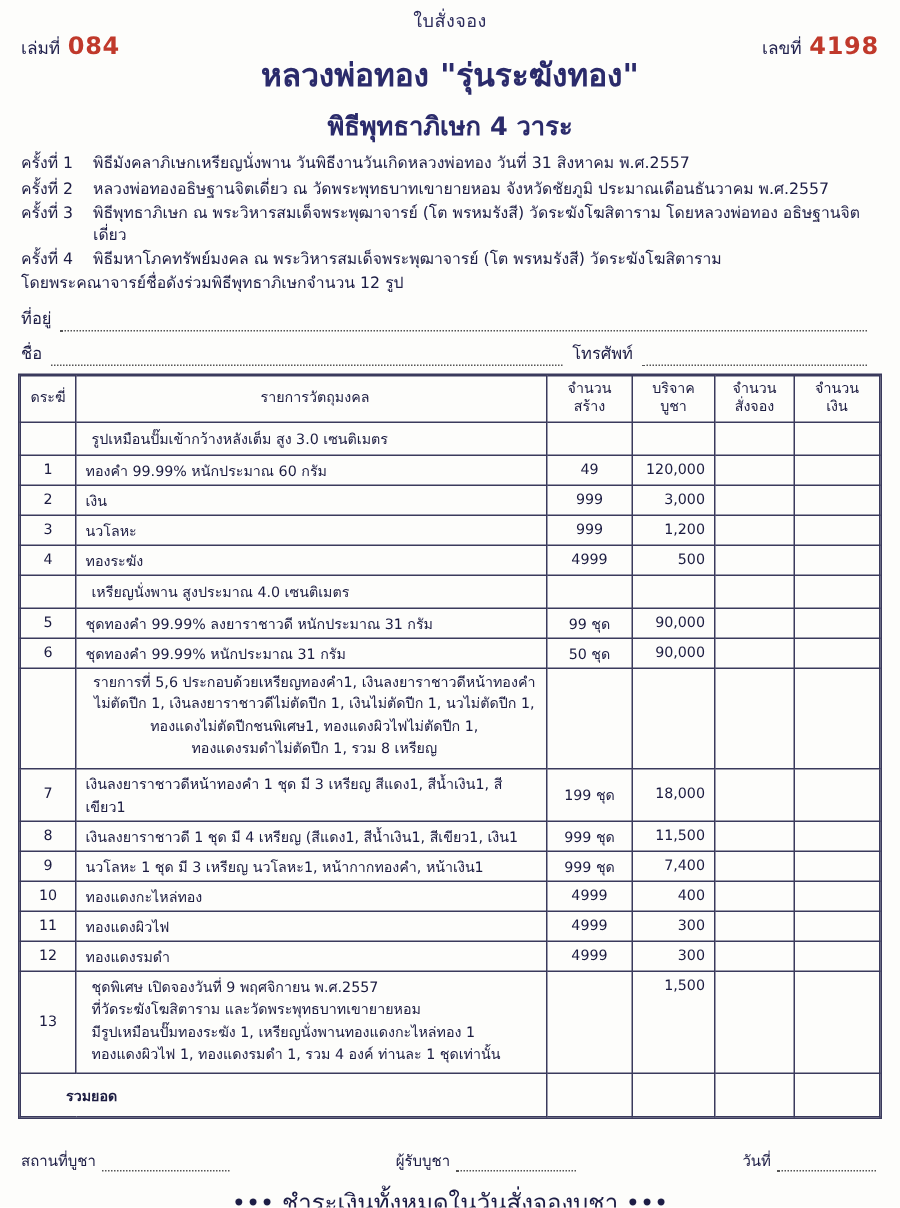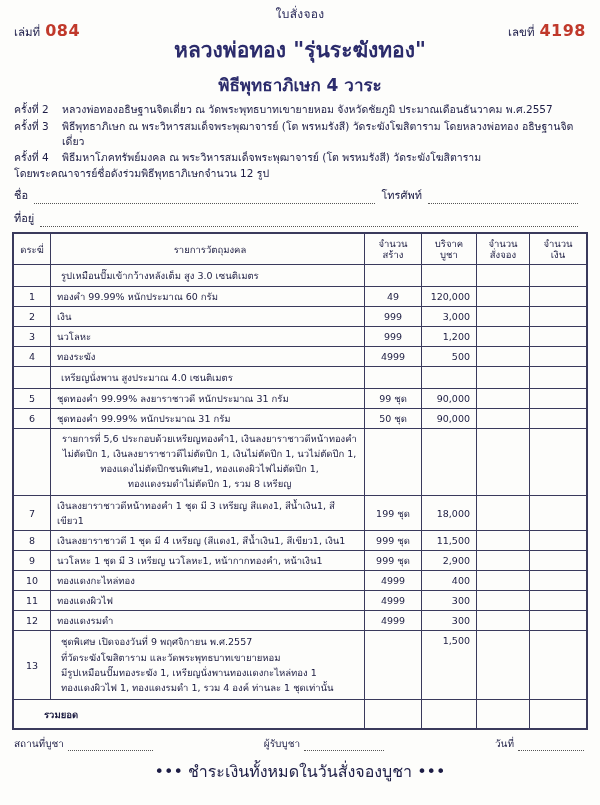--- a/index.html
+++ b/index.html
@@ -170,21 +170,21 @@
   .total-row td {
     height: 24px;
     font-weight: bold;
     padding-left: 30px;
   }
 
   
   .footer {
     display: flex;
     justify-content: space-between;
-    padding: 6px 16px 0 14px;
+    padding: 20px 16px 0 14px;
     font-size: 10px;
     color: #1d1d45;
     align-items: flex-end;
   }
   .footer-item { display: flex; align-items: flex-end; }
   .footer-rule {
     border-bottom: 1px dotted #555;
     height: 11px;
     margin-left: 4px;
   }
@@ -212,46 +212,50 @@
     <div class="serial-right">
       <span>เลขที่</span><span class="serial-num">4198</span>
     </div>
   </div>
 
   <div class="main-title">หลวงพ่อทอง  "รุ่นระฆังทอง"</div>
   <div class="sub-title">พิธีพุทธาภิเษก 4 วาระ</div>
 
   <div class="ceremony">
     <div class="ceremony-row">
+      <div class="ceremony-label">ครั้งที่ 1</div>
+      <div class="ceremony-text">พิธีมังคลาภิเษกเหรียญนั่งพาน วันพิธีงานวันเกิดหลวงพ่อทอง วันที่ 31 สิงหาคม พ.ศ.2557</div>
+    </div>
+    <div class="ceremony-row">
       <div class="ceremony-label">ครั้งที่ 2</div>
       <div class="ceremony-text">หลวงพ่อทองอธิษฐานจิตเดี่ยว ณ วัดพระพุทธบาทเขายายหอม จังหวัดชัยภูมิ ประมาณเดือนธันวาคม พ.ศ.2557</div>
     </div>
     <div class="ceremony-row">
       <div class="ceremony-label">ครั้งที่ 3</div>
       <div class="ceremony-text">พิธีพุทธาภิเษก ณ พระวิหารสมเด็จพระพุฒาจารย์ (โต พรหมรังสี) วัดระฆังโฆสิตาราม โดยหลวงพ่อทอง อธิษฐานจิตเดี่ยว</div>
     </div>
     <div class="ceremony-row">
       <div class="ceremony-label">ครั้งที่ 4</div>
       <div class="ceremony-text">พิธีมหาโภคทรัพย์มงคล ณ พระวิหารสมเด็จพระพุฒาจารย์ (โต พรหมรังสี) วัดระฆังโฆสิตาราม</div>
     </div>
     <div class="ceremony-row ceremony-cont">
       <div class="ceremony-text">โดยพระคณาจารย์ชื่อดังร่วมพิธีพุทธาภิเษกจำนวน 12 รูป</div>
     </div>
   </div>
 
   <div class="field-block">
+    <div class="field-line">
+      <span class="field-label">ที่อยู่</span>
+      <span class="field-rule"></span>
+    </div>
     <div class="field-line">
       <span class="field-label">ชื่อ</span>
       <span class="field-rule"></span>
       <span class="field-label">โทรศัพท์</span>
       <span class="field-rule short"></span>
-    </div>
-    <div class="field-line">
-      <span class="field-label">ที่อยู่</span>
-      <span class="field-rule"></span>
     </div>
   </div>
 
   <div class="table-wrap">
     <table>
       <thead>
         <tr>
           <th class="col-no">ดระฆี่</th>
           <th class="col-desc" style="text-align:center">รายการวัตถุมงคล</th>
           <th class="col-made">
@@ -369,21 +373,21 @@
           <td class="desc">เงินลงยาราชาวดี 1 ชุด มี 4 เหรียญ (สีแดง1, สีน้ำเงิน1, สีเขียว1, เงิน1</td>
           <td class="made">999 ชุด</td>
           <td class="price">11,500</td>
           <td></td>
           <td></td>
         </tr>
         <tr>
           <td class="num">9</td>
           <td class="desc">นวโลหะ 1 ชุด มี 3 เหรียญ นวโลหะ1, หน้ากากทองคำ, หน้าเงิน1</td>
           <td class="made">999 ชุด</td>
-          <td class="price">2,900</td>
+          <td class="price">7,400</td>
           <td></td>
           <td></td>
         </tr>
         <tr>
           <td class="num">10</td>
           <td class="desc">ทองแดงกะไหล่ทอง</td>
           <td class="made">4999</td>
           <td class="price">400</td>
           <td></td>
           <td></td>

